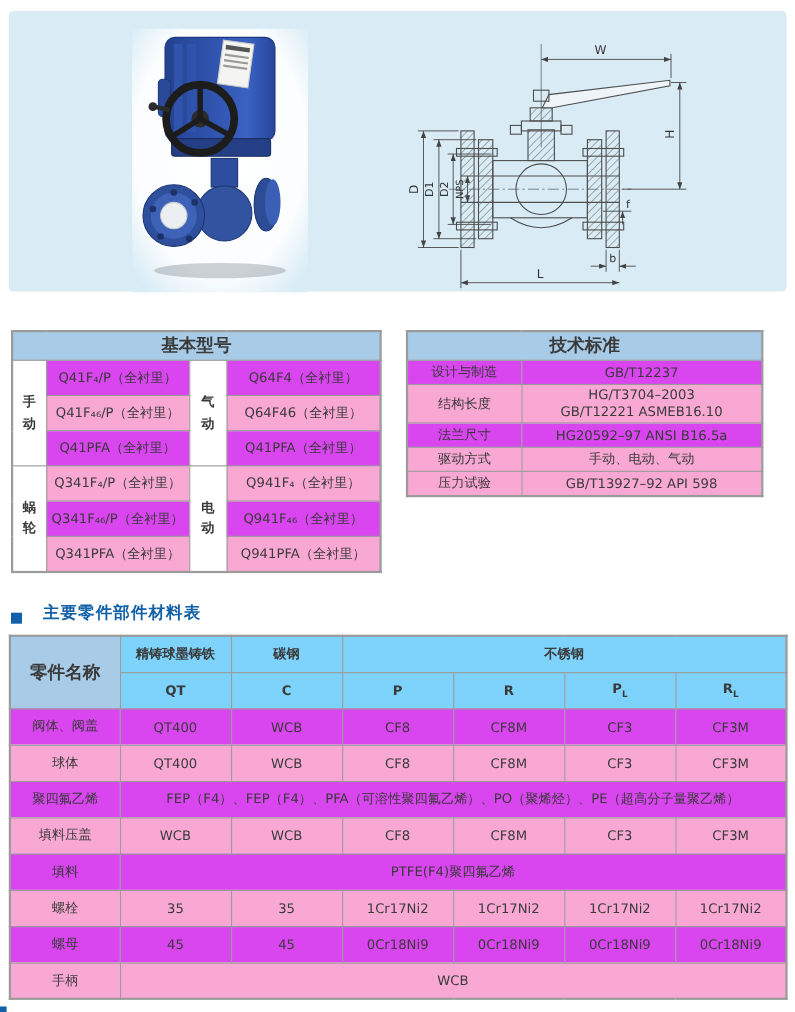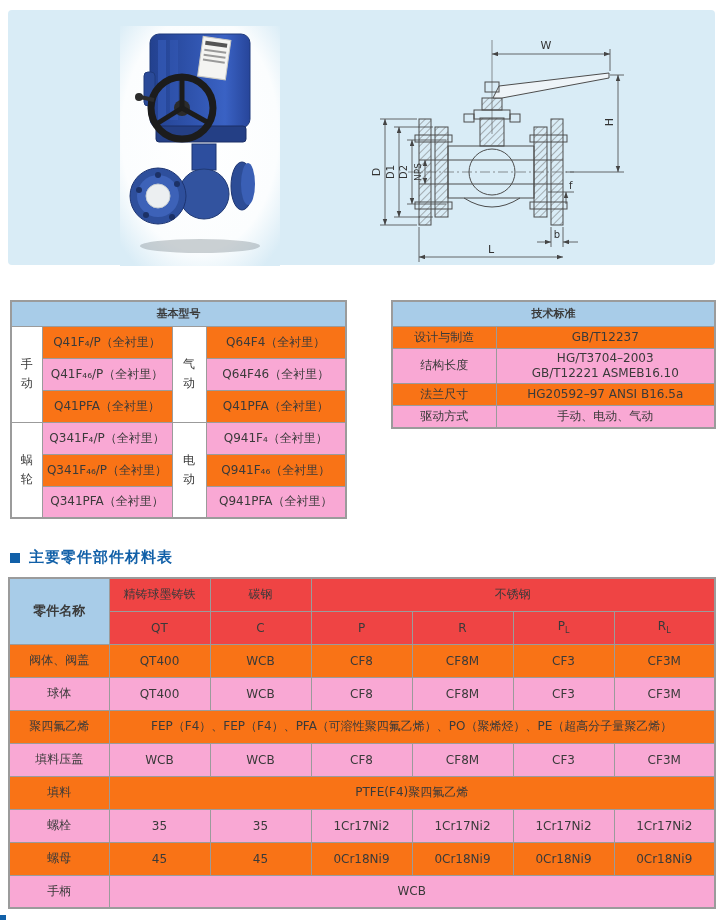--- a/index.html
+++ b/index.html
@@ -12,36 +12,36 @@
   .panel {
     position:absolute; left:8px; top:10px; width:707px; height:255px;
     background:#d9ecf6; border-radius:4px;
   }
   .photo-svg { position:absolute; left:112px; top:16px; }
   .draw-svg  { position:absolute; left:344px; top:12px; }
 
   table { border-collapse:collapse; table-layout:fixed; position:absolute; }
   th, td { border:1px solid #9b9b9b; text-align:center; vertical-align:middle; padding:2px 3px; }
   table.t { border:2px solid #9b9b9b; }
-  th { background:#a8cce8; font-weight:bold; font-size:11px; height:25px; }
-  .subhead { background:#ef4444; font-weight:normal; font-size:12px;margin-left:18px; }
-  .rw td { background:#f97316; }
+  th { background:#a8cce8; font-weight:bold; font-size:16px; height:25px; }
+  .subhead { background:#7dd3fc; font-weight:bold; font-size:12px;margin-left:18px; }
+  .rw td { background:#d946ef; }
   .rb td { background:#f9a8d4; }
-  .vlab { background:#ffffff !important; }
+  .vlab { background:#ffffff !important;font-weight:bold; }
   .vlab span { display:inline-block; width:14px; word-break:break-all; line-height:1.6; }
 
   .basic    { left:10px;  top:300px; width:335px; }
   .basic td { height:32px; font-size:12px; }
 
-  .std      { left:391px; top:300px; width:323px; }
+  .std      { left:369px; top:300px; width:323px; }
   .std td   { height:21px; font-size:12px; }
   .preline  { white-space:pre-line; line-height:1.25; }
 
   .sec-title {
-    position:absolute; left:10px; top:548px; display:flex; align-items:center; gap:9px;
+    position:absolute; left:10px; top:548px; display:flex; align-items:flex-end; gap:19px;
   }
   .sec-title .sq { width:10px; height:10px; background:#1160a8; }
   .sec-title .txt { font-size:15px; font-weight:bold; color:#1160a8; letter-spacing:1px; }
 
   .mat      { left:8px; top:577px; width:706px; }
   .mat th, .mat td { height:33px; font-size:12px; }
   sub.ss { font-size:8px; }
 
   .corner-mark { position:absolute; left:0; top:915px; width:6px; height:5px; background:#1160a8; }
 
@@ -263,41 +263,45 @@
 GB/T12221 ASMEB16.10</td>
   </tr>
   <tr class="rw">
     <td>法兰尺寸</td>
     <td>HG20592–97 ANSI B16.5a</td>
   </tr>
   <tr class="rb">
     <td>驱动方式</td>
     <td>手动、电动、气动</td>
   </tr>
+  <tr class="rb">
+    <td>压力试验</td>
+    <td>GB/T13927–92 API 598</td>
+  </tr>
 </tbody>
   </table>
 
 <div class="sec-title">
   <span class="sq"></span>
   <span class="txt">主要零件部件材料表</span>
 </div>
 
 <table class="t mat">
   <colgroup>
     <col style="width:100px">
       <col style="width:101px">
       <col style="width:101px">
     <col style="width:101px">
       <col style="width:101px">
       <col style="width:101px">
       <col style="width:101px">
   </colgroup>
   <tbody>
       <tr>
-    <th rowspan="2" style="font-size:13px">零件名称</th>
+    <th rowspan="2" style="font-size:16px">零件名称</th>
     <th class="subhead">精铸球墨铸铁</th>
     <th class="subhead">碳钢</th>
     <th class="subhead" colspan="4">不锈钢</th>
   </tr>
   <tr>
     <td class="subhead">QT</td>
     <td class="subhead">C</td>
     <td class="subhead">P</td>
     <td class="subhead">R</td>
     <td class="subhead"><span>P</span><sub class="ss">L</sub></td>

